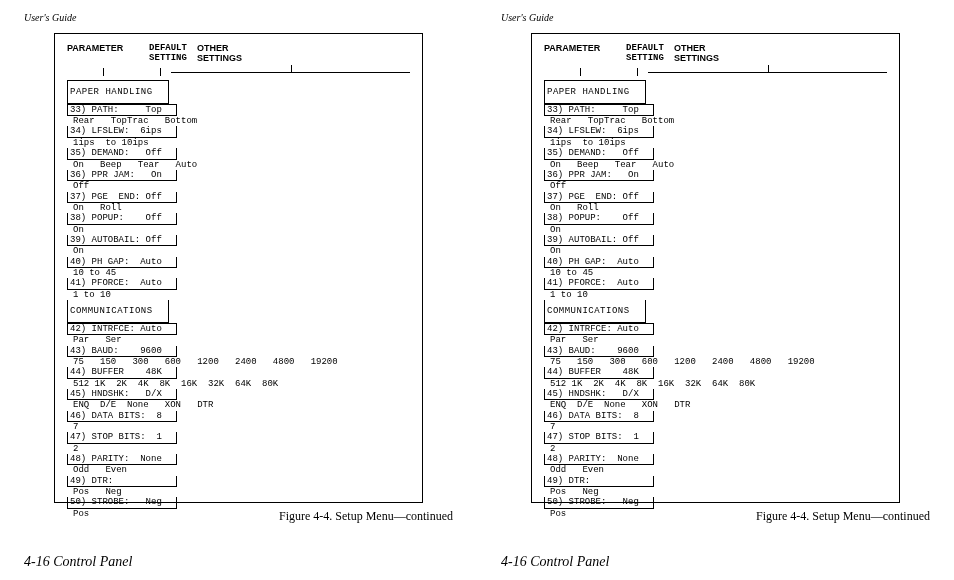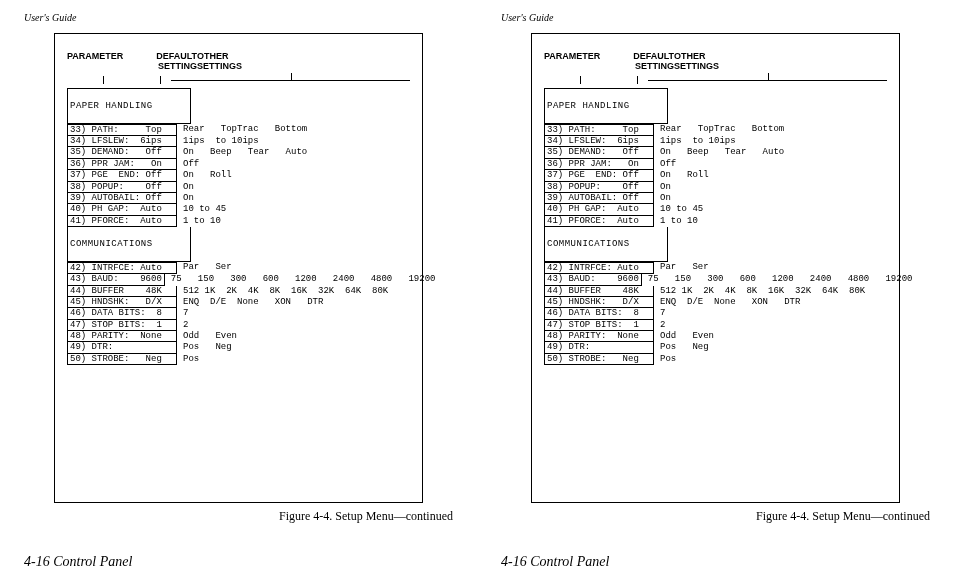--- a/index.html
+++ b/index.html
@@ -50,24 +50,23 @@
     padding: 10px 12px 0 12px;
     font-family: "Courier New", Courier, monospace;
     font-size: 9px;
   }
   .fig-headers {
     display: flex;
     font-family: Arial, Helvetica, sans-serif;
     font-weight: bold;
     font-size: 9px;
     margin-bottom: 4px;
-    margin-top: 8px;
   }
   .hdr-param { width: 72px; }
-  .hdr-def   { width: 58px; text-align: right; }
+  .hdr-def   { width: 58px; text-align: center; font-family: Liberation Mono, monospace; }
   .hdr-other { flex: 1; }
   .hdr-multiline span { display:block; line-height: 1.1; }
   .tick-row {
     display:flex;
     height: 10px;
     margin-bottom: 2px;
   }
   .tick {
     width: 1px;
     background:#000;
@@ -88,39 +87,40 @@
     top:-8px;
     left:50%;
     width:1px;
     height:8px;
     background:#000;
   }
   .row {
     display: flex;
     line-height: 1.15;
     white-space: pre;
+    flex-direction: column;
   }
   .col-params {
     width: 110px;
     box-sizing: border-box;
     border: 1px solid #000;
     border-top: none;
     padding: 0 2px;
   }
   .col-params.first { border-top: 1px solid #000; }
   .col-other {
     flex: 1;
     padding-left: 6px;
   }
   .section-title {
     border: 1px solid #000;
     border-top: none;
-    width: 124px;
-    box-sizing: border-box;
-    padding: 12px 2px;
+    width: 102px;
+    box-sizing: border-box;
+    padding: 6px 2px;
     letter-spacing: 0.5px;
   }
   .section-title.first { border-top: 1px solid #000; }
 </style>
 </head>
 <body>
 
 <div class="spread">
 
   <div class="page">

